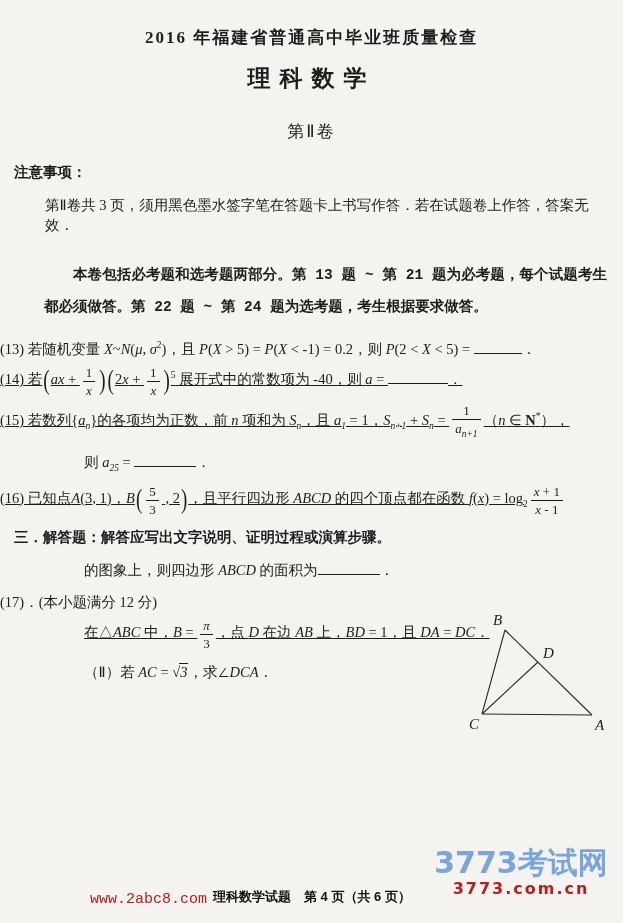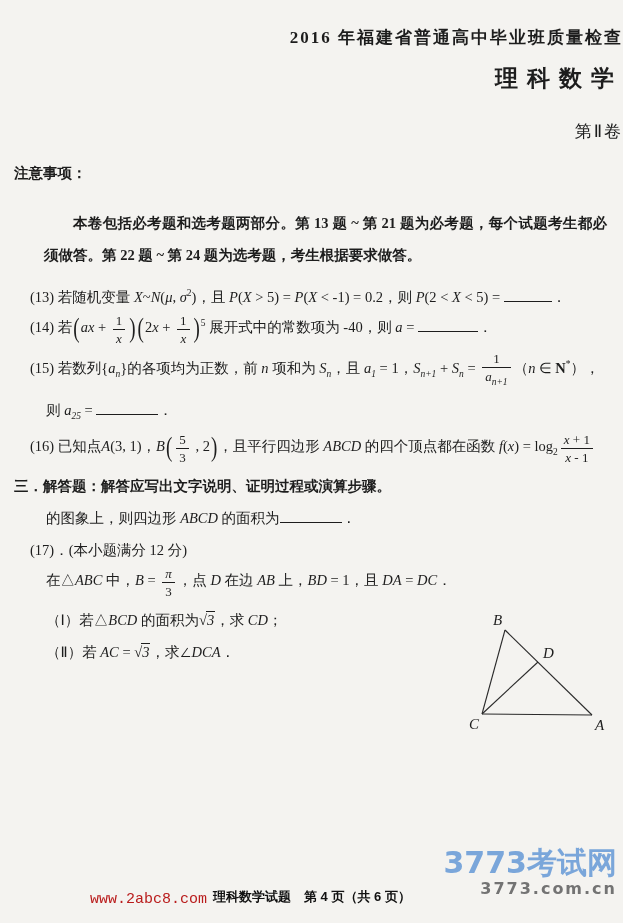--- a/index.html
+++ b/index.html
@@ -1,28 +1,28 @@
 <!DOCTYPE html>
 <html><head>
 <meta charset="utf-8">
 <style>
   html,body{margin:0;padding:0;}
   .page{position:relative;width:623px;height:923px;background:#f4f3f0;overflow:hidden;
         font-family:"Liberation Serif",serif;color:#1d1d1d;}
-  .center{text-align:right;}
+  .center{text-align:center;}
   .exam-title{padding-top:26px;font-size:17px;font-weight:bold;letter-spacing:2px;}
   .subject-title{margin-top:14px;font-size:23px;font-weight:bold;letter-spacing:9px;}
   .part-title{margin-top:26px;font-size:17px;font-weight:normal;letter-spacing:2px;}
 
-  .block{font-size:14.5px;margin-left:30px;margin-right:16px;line-height:20px;}
-  .bsans{font-family:Liberation Serif, serif;font-weight:bold;margin-left:14px;}
+  .block{font-size:14.5px;margin-right:16px;line-height:20px;}
+  .bsans{font-family:Liberation Mono, monospace;font-weight:bold;margin-left:14px;}
   .ind1{margin-left:45px;}
   .ind2{margin-left:16px;text-indent:2em;line-height:32px;text-align:justify;}
-  .qc{margin-left:46px;}
-  .mtS{margin-top:8px;}  .mtM{margin-top:12px;}  .mtL{margin-top:20px;}  .mtXL{margin-top:24px;margin-left:44px;}
+  .qc{margin-left:84px;}
+  .mtS{margin-top:8px;text-decoration:underline;}  .mtM{margin-top:12px;}  .mtL{margin-top:20px;}  .mtXL{margin-top:24px;margin-left:44px;}
   .fr{margin-top:6px;}
 
   
   .r{}
   .i{font-style:italic;font-family:"Liberation Serif",serif;}
   .b{font-weight:bold;}
   .s{font-style:italic;font-size:9.5px;vertical-align:-4px;}
   .sr{font-size:9.5px;vertical-align:-4px;}
   .p{font-size:9.5px;vertical-align:6px;}
   .frac{display:inline-block;vertical-align:middle;text-align:center;margin:0 3px;line-height:1;}
@@ -34,63 +34,63 @@
   .blank{display:inline-block;height:0.85em;border-bottom:1px solid #1d1d1d;}
   .bigp{display:inline-block;transform:scaleY(1.45);font-size:19px;vertical-align:-2px;margin:0 1px;}
 
   .figure{position:absolute;left:452px;top:606px;}
   .figure text{font-family:"Liberation Serif",serif;font-style:italic;font-size:15px;fill:#1d1d1d;}
 
   .footer-site{position:absolute;left:90px;top:891px;font-family:"Liberation Mono",monospace;
                font-size:15px;color:#b91c1c;}
   .footer-page{position:absolute;left:213px;top:888px;font-family:"Liberation Sans",sans-serif;
                font-weight:bold;font-size:13px;color:#111;}
-  .logo{position:absolute;right:6px;top:846px;width:192px;text-align:right;
+  .logo{position:absolute;right:6px;top:846px;width:192px;text-align:center;
         font-family:"DejaVu Sans",sans-serif;}
   .logo-main{font-size:30px;font-weight:bold;letter-spacing:0px;line-height:34px;}
   .logo-domain{font-size:16px;font-weight:bold;letter-spacing:2px;line-height:18px;}
 </style>
 </head>
 <body>
 
 <div class="page" style="background: rgb(244, 243, 240); color: rgb(29, 29, 29);">
 
   <div class="exam-title center">2016 年福建省普通高中毕业班质量检查</div>
   <div class="subject-title center">理科数学</div>
   <div class="part-title center">第Ⅱ卷</div>
 
   <div>
       <div class="block bsans mtL"><span class="r">注意事项：</span></div>
+      <div class="block ind1 mtM"><span class="r">第Ⅱ卷共 3 页，须用黑色墨水签字笔在答题卡上书写作答．若在试题卷上作答，答案无效．</span></div>
       <div class="block bsans ind2 mtXL"><span class="r">本卷包括必考题和选考题两部分。第 13 题 ~ 第 21 题为必考题，每个试题考生都必须做答。第 22 题 ~ 第 24 题为选考题，考生根据要求做答。</span></div>
       <div class="block mtM"><span class="r">(13) 若随机变量 </span><span class="i">X</span><span class="r">~</span><span class="i">N</span><span class="r">(</span><span class="i">μ</span><span class="r">, </span><span class="i">σ</span><span class="p">2</span><span class="r">)，且 </span><span class="i">P</span><span class="r">(</span><span class="i">X</span><span class="r"> &gt; 5) = </span><span class="i">P</span><span class="r">(</span><span class="i">X</span><span class="r"> &lt; -1) = 0.2，则 </span><span class="i">P</span><span class="r">(2 &lt; </span><span class="i">X</span><span class="r"> &lt; 5) = </span><span class="blank" style="width: 48px;"></span><span class="r">．</span></div>
       <div class="block mtS fr"><span class="r">(14) 若</span><span class="bigp">(</span><span class="i">ax</span><span class="r"> + </span><span class="frac"><span class="num"><span class="r">1</span></span><span class="den"><span class="i">x</span></span></span><span class="bigp">)</span><span class="bigp">(</span><span class="r">2</span><span class="i">x</span><span class="r"> + </span><span class="frac"><span class="num"><span class="r">1</span></span><span class="den"><span class="i">x</span></span></span><span class="bigp">)</span><span class="p">5</span><span class="r"> 展开式中的常数项为 -40，则 </span><span class="i">a</span><span class="r"> = </span><span class="blank" style="width: 60px;"></span><span class="r">．</span></div>
       <div class="block mtS fr"><span class="r">(15) 若数列{</span><span class="i">a</span><span class="s">n</span><span class="r">}的各项均为正数，前 </span><span class="i">n</span><span class="r"> 项和为 </span><span class="i">S</span><span class="s">n</span><span class="r">，且 </span><span class="i">a</span><span class="s">1</span><span class="r"> = 1，</span><span class="i">S</span><span class="s">n+1</span><span class="r"> + </span><span class="i">S</span><span class="s">n</span><span class="r"> = </span><span class="frac"><span class="num"><span class="r">1</span></span><span class="den"><span class="i">a</span><span class="s">n+1</span></span></span><span class="r">（</span><span class="i">n</span><span class="r"> ∈ </span><span class="b">N</span><span class="p">*</span><span class="r">），</span></div>
       <div class="block qc mtM"><span class="r">则 </span><span class="i">a</span><span class="s">25</span><span class="r"> = </span><span class="blank" style="width: 62px;"></span><span class="r">．</span></div>
       <div class="block mtS fr"><span class="r">(16) 已知点</span><span class="i">A</span><span class="r">(3, 1)，</span><span class="i">B</span><span class="bigp">(</span><span class="frac"><span class="num"><span class="r">5</span></span><span class="den"><span class="r">3</span></span></span><span class="r"> , 2</span><span class="bigp">)</span><span class="r">，且平行四边形 </span><span class="i">ABCD</span><span class="r"> 的四个顶点都在函数 </span><span class="i">f</span><span class="r">(</span><span class="i">x</span><span class="r">) = log</span><span class="sr">2</span><span class="frac"><span class="num"><span class="i">x</span><span class="r"> + 1</span></span><span class="den"><span class="i">x</span><span class="r"> - 1</span></span></span></div>
       <div class="block bsans mtM"><span class="r">三．解答题：解答应写出文字说明、证明过程或演算步骤。</span></div>
       <div class="block qc mtM"><span class="r">的图象上，则四边形 </span><span class="i">ABCD</span><span class="r"> 的面积为</span><span class="blank" style="width: 62px;"></span><span class="r">．</span></div>
       <div class="block mtM"><span class="r">(17)．(本小题满分 12 分)</span></div>
       <div class="block qc mtS fr"><span class="r">在△</span><span class="i">ABC</span><span class="r"> 中，</span><span class="i">B</span><span class="r"> = </span><span class="frac"><span class="num"><span class="i">π</span></span><span class="den"><span class="r">3</span></span></span><span class="r">，点 </span><span class="i">D</span><span class="r"> 在边 </span><span class="i">AB</span><span class="r"> 上，</span><span class="i">BD</span><span class="r"> = 1，且 </span><span class="i">DA</span><span class="r"> = </span><span class="i">DC</span><span class="r">．</span></div>
-      <div class="block qc mtM"><span class="r">（Ⅰ）若△</span><span class="i">BCD</span><span class="r"> 的面积为</span><span class="sqrt"><span class="radical">√</span><span class="radicand i">3</span></span><span class="r">，求 </span><span class="i">CD</span><span class="r">；</span></div>
       <div class="block qc mtM"><span class="r">（Ⅱ）若 </span><span class="i">AC</span><span class="r"> = </span><span class="sqrt"><span class="radical">√</span><span class="radicand i">3</span></span><span class="r">，求∠</span><span class="i">DCA</span><span class="r">．</span></div>
     </div>
 
   <svg class="figure" width="168" height="140" viewBox="0 0 168 140">
     <g stroke="#2a2a2a" stroke-width="1.1" fill="none">
       <line x1="30" y1="108" x2="53" y2="24"></line>
       <line x1="53" y1="24" x2="140" y2="109"></line>
       <line x1="30" y1="108" x2="140" y2="109"></line>
       <line x1="30" y1="108" x2="86" y2="56"></line>
     </g>
     <text x="41" y="19">B</text>
     <text x="91" y="52">D</text>
     <text x="17" y="123">C</text>
     <text x="143" y="124">A</text>
   </svg>
 
   <div class="footer-site">www.2abc8.com</div>
   <div class="footer-page">理科数学试题　第 4 页（共 6 页）</div>
   <div class="logo">
     <div class="logo-main" style="color: rgb(122, 166, 218);">3773考试网</div>
-    <div class="logo-domain" style="color: #737373;">3773.com.cn</div>
+    <div class="logo-domain" style="color: #b91c1c;">3773.com.cn</div>
   </div>
 
 </div>
 
 </body></html>

